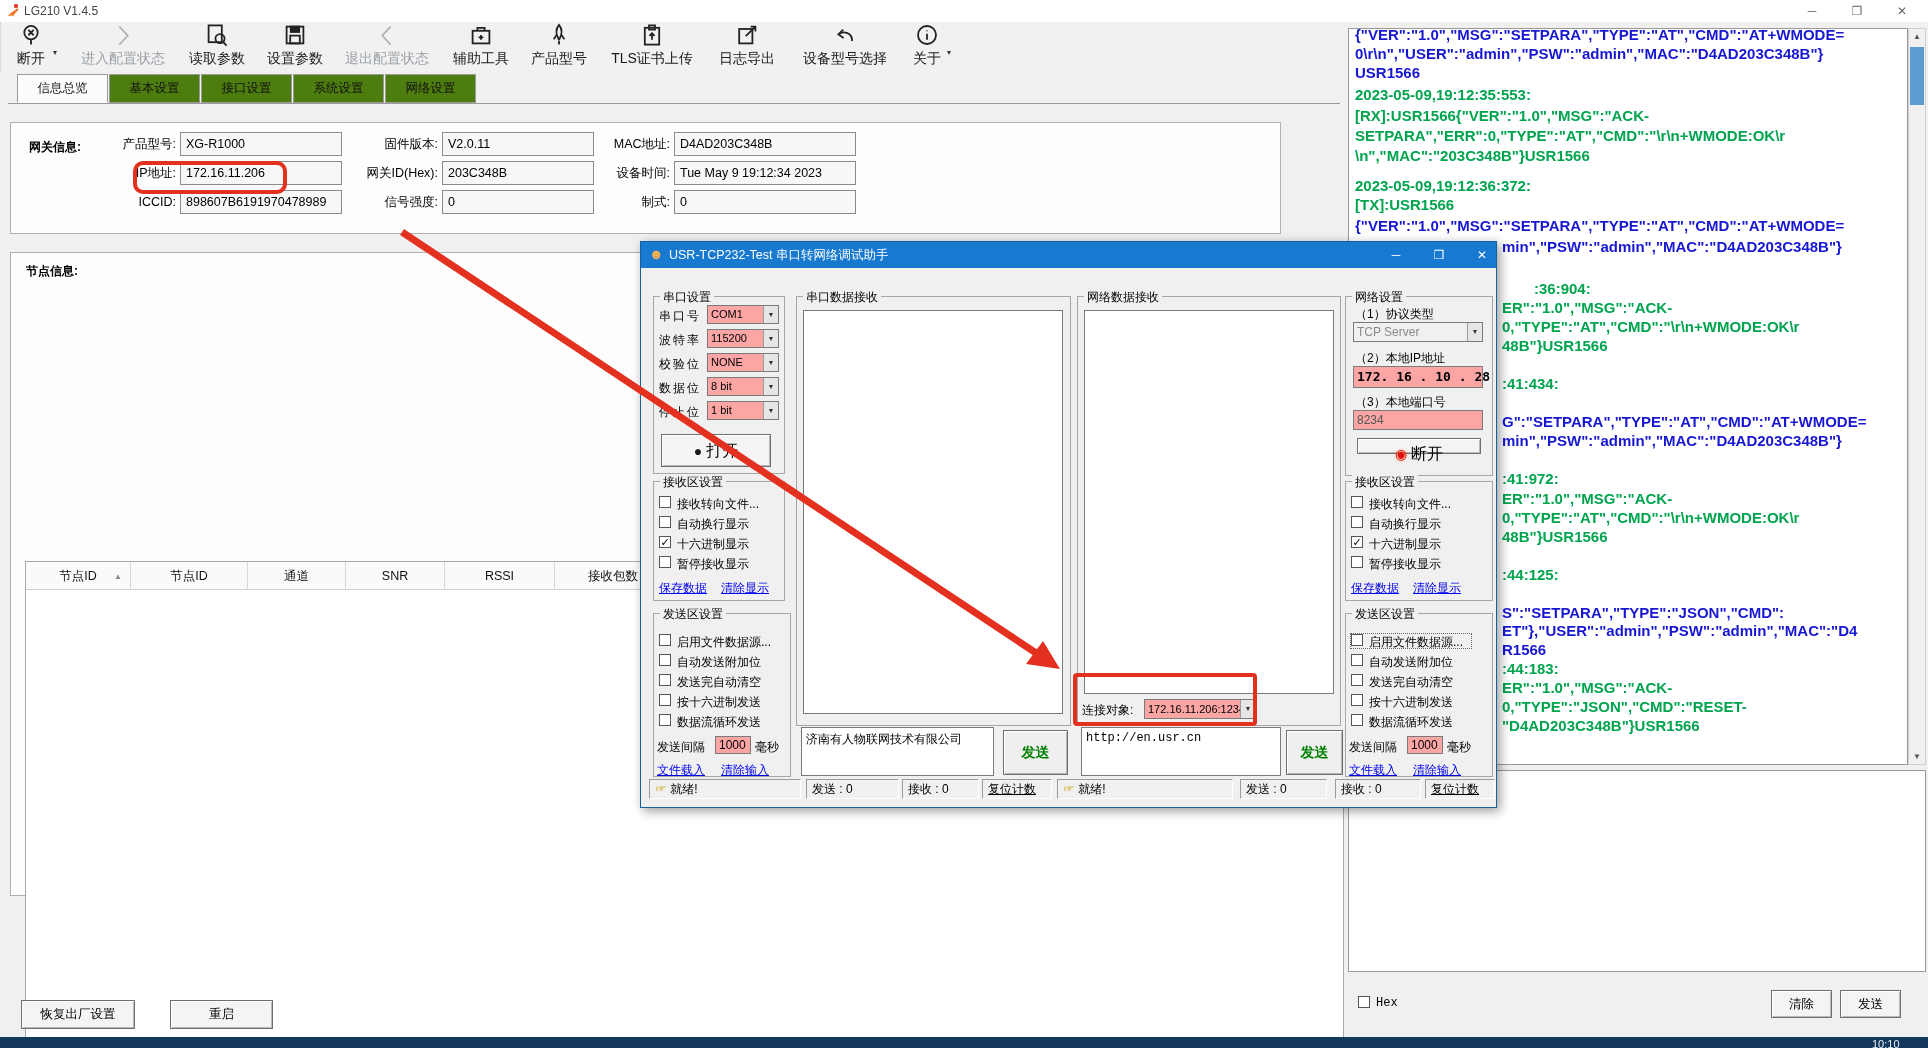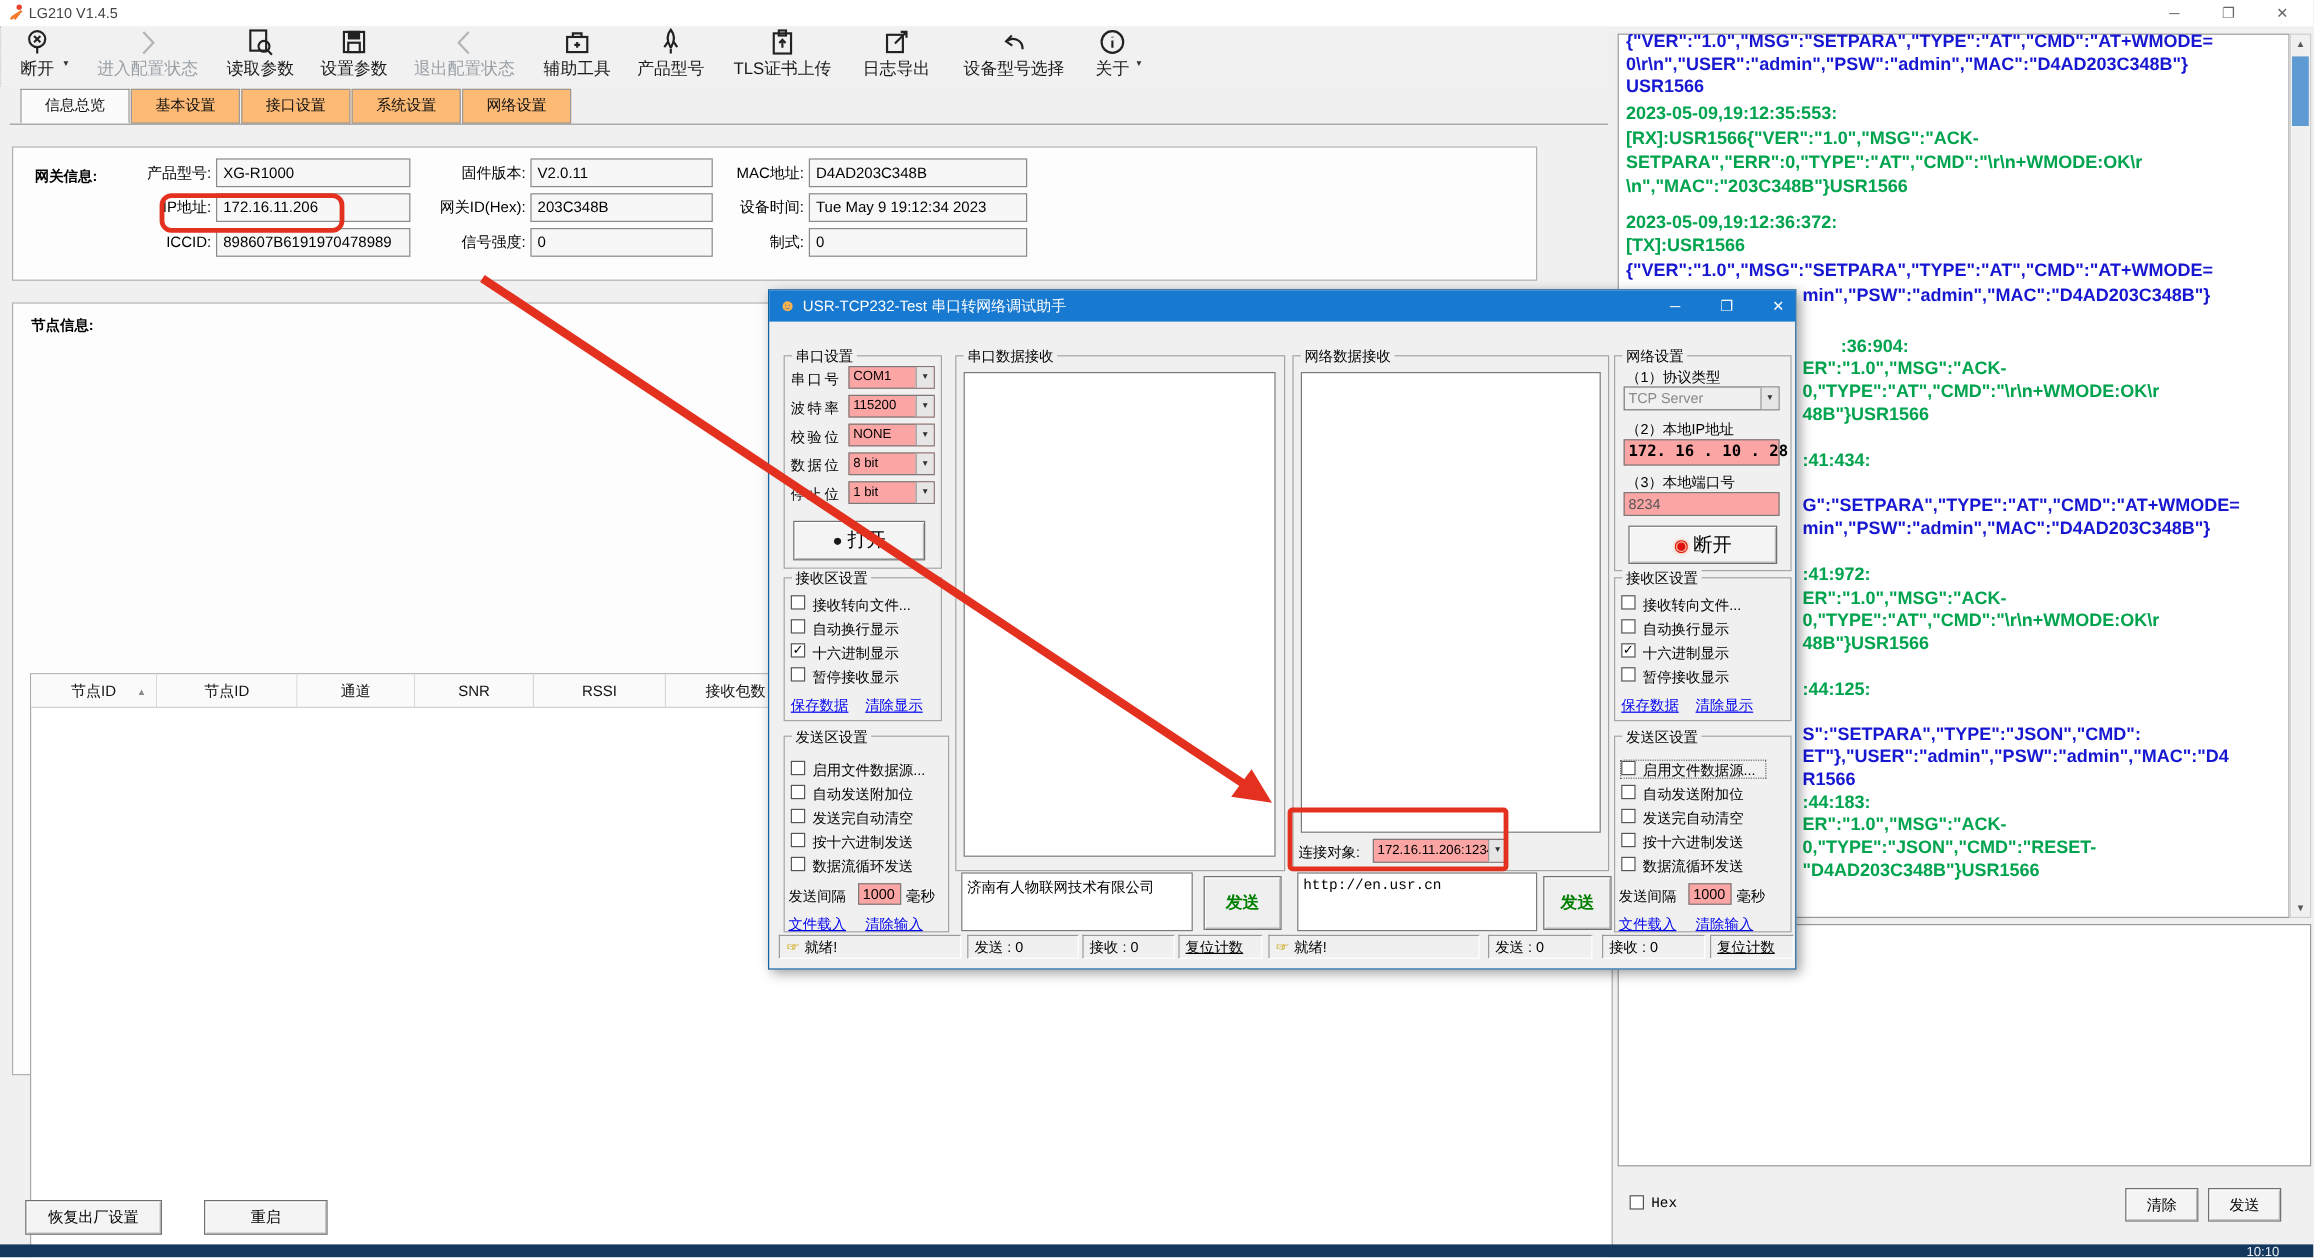--- a/index.html
+++ b/index.html
@@ -15,21 +15,21 @@
 
   
   #toolbar { left:0; top:22px; width:1340px; height:50px; background:#f1f1f1; border-left:1px dotted #c9c9c9; }
   .tb-item { position:absolute; top:0; height:50px; text-align:center; cursor:default; }
   .tb-icon { display:block; height:26px; margin-top:1px; }
   .tb-label { font-size:14px; color:#1a1a1a; white-space:nowrap; }
   .tb-item.disabled .tb-label { color:#9aa0a6; }
   .tb-caret { position:absolute; font-size:8px; color:#333; }
 
   
-  .tab { position:absolute; top:74px; height:29px; border:1px solid #9a9a9a; background:#fdba74; font-size:12.5px; text-align:center; line-height:27px; color:#111; }
+  .tab { position:absolute; top:74px; height:29px; border:1px solid #9a9a9a; background:#4d7c0f; font-size:12.5px; text-align:center; line-height:27px; color:#111; }
   .tab.active { background:#fbfbfb; border-bottom-color:#fbfbfb; }
   #tabline { left:8px; top:103px; width:1332px; height:1px; background:#9a9a9a; }
 
   
   .panel { position:absolute; background:#fdfdfd; border:1px solid #b0b0b0; }
   .panel-title { position:absolute; font-size:12px; font-weight:bold; color:#000; }
   .fld-label { position:absolute; font-size:12.5px; color:#000; text-align:right; line-height:24px; }
   .fld-input { position:absolute; height:24px; background:#f7f7f7; border:1px solid #8a8a8a; font-size:12.5px; color:#000; line-height:22px; padding-left:5px; white-space:nowrap; overflow:hidden; }
 
   
@@ -308,21 +308,21 @@
       <span>TCP Server</span><span class="arr" style="line-height:18px">▼</span>
     </div>
     <div class="slabel" style="left:714px;top:108px;letter-spacing:0">（2）本地IP地址</div>
     <div class="combo" style="left:712px;top:124px;width:130px;height:22px;line-height:20px;font-family:'DejaVu Sans Mono',monospace;font-weight:bold;font-size:13px">
       <span>172. 16 . 10 . 28</span>
     </div>
     <div class="slabel" style="left:714px;top:152px;letter-spacing:0">（3）本地端口号</div>
     <div class="combo" style="left:712px;top:168px;width:130px;height:20px;line-height:18px;font-size:12px;color:#555">
       <span>8234</span>
     </div>
-    <div class="push-btn" style="left:716px;top:196px;width:124px;height:32px;font-size:16px;line-height:30px">
+    <div class="push-btn" style="left:716px;top:196px;width:124px;height:16px;font-size:16px;line-height:30px">
       <span style="color:#e01010;font-size:14px;text-shadow:0 0 3px #ff8040">◉ </span><span>断开</span>
     </div>
 
     <div class="grp" style="left:704px;top:239px;width:148px;height:120px">
       <span class="grp-title">接收区设置</span>
     </div>
 
     <div class="grp" style="left:704px;top:371px;width:148px;height:164px">
       <span class="grp-title">发送区设置</span>
     </div>

